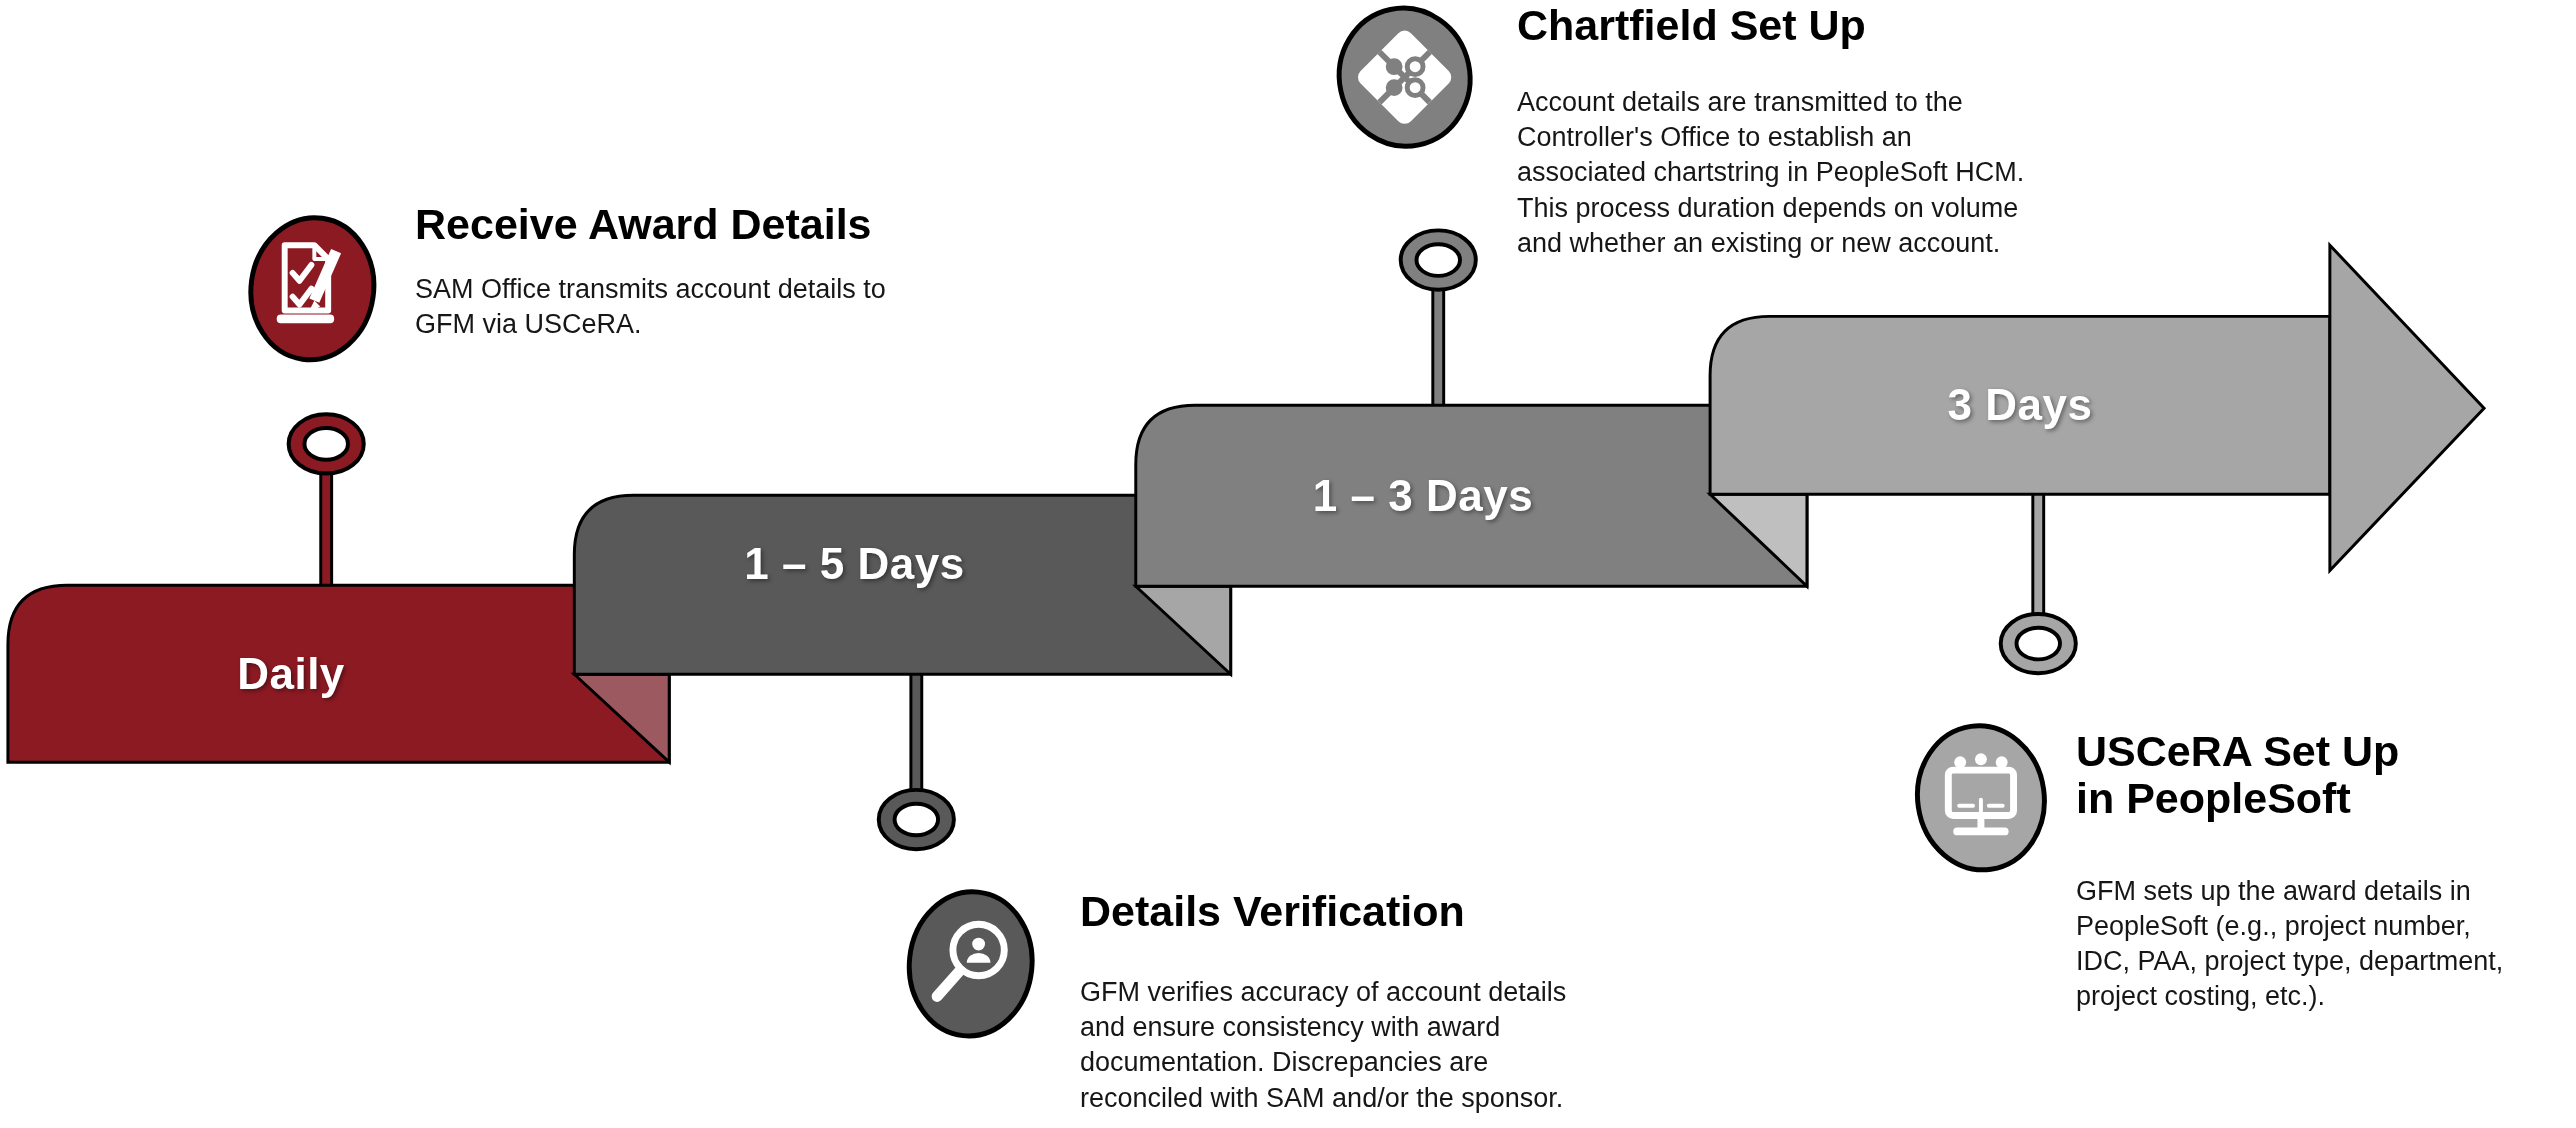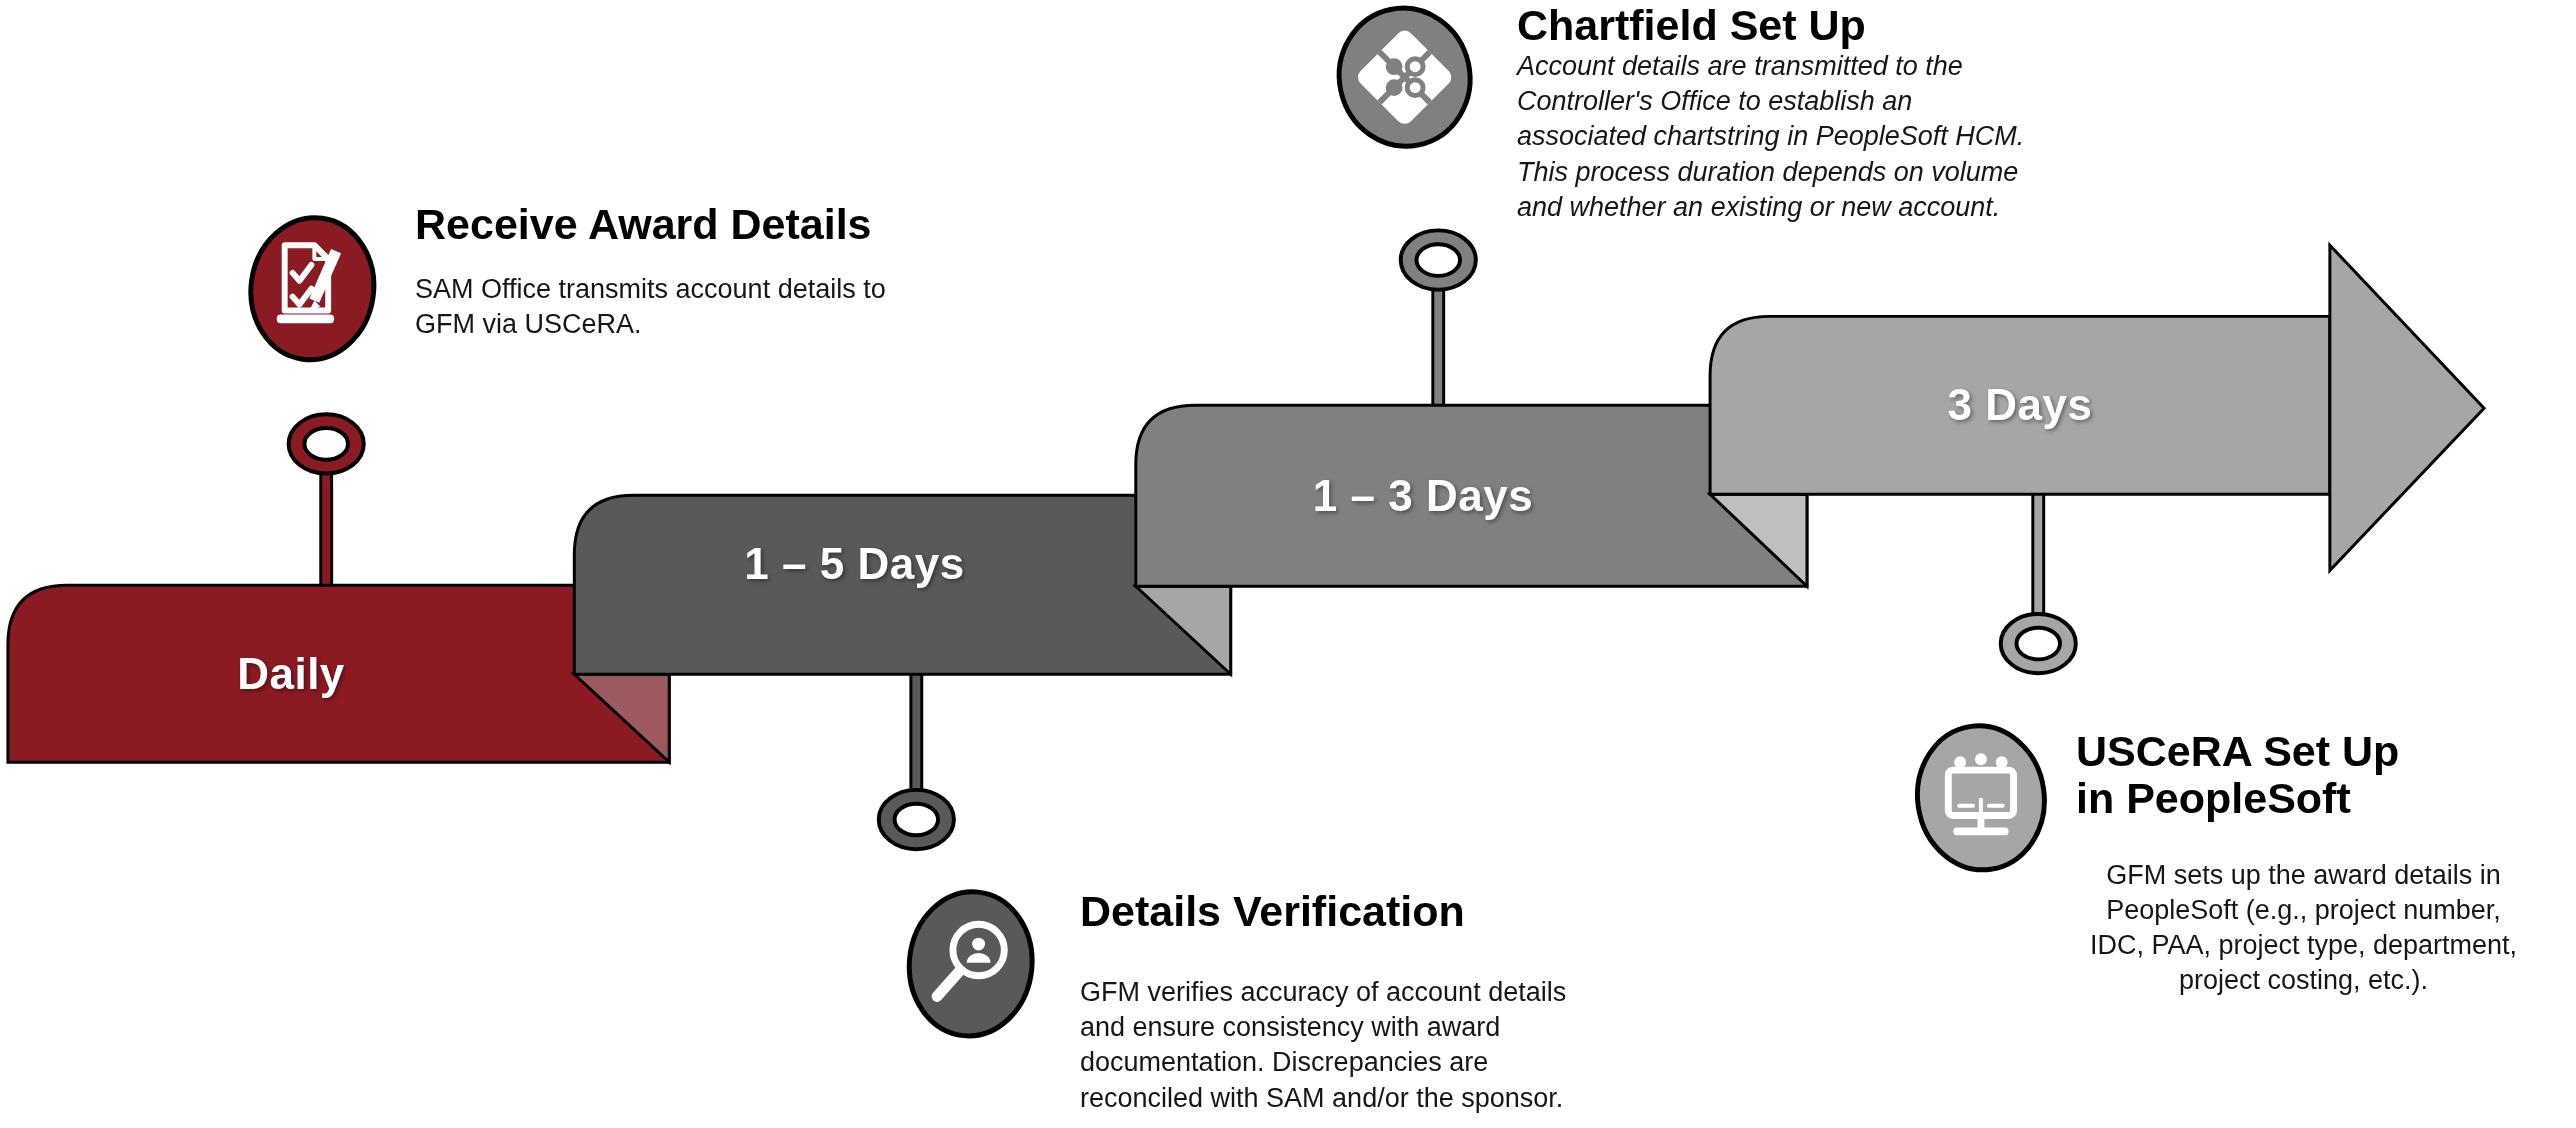--- a/index.html
+++ b/index.html
@@ -24,26 +24,26 @@
   .callout .title{
     font-size:43px;font-weight:700;color:#000000;
     line-height:1.10;white-space:nowrap;
   }
   .callout .desc{
     font-size:27px;color:#161616;line-height:1.30;
   }
   .c1{left:415px;top:201px;}
   .c1 .desc{width:514px;margin-top:24px;}
   .c2{left:1517px;top:2px;}
-  .c2 .desc{width:514px;font-style:italic;}
+  .c2 .desc{width:514px;margin-top:36px;}
   .c3{left:1080px;top:888px;}
   .c3 .desc{width:514px;margin-top:40px;}
   .c4{left:2076px;top:728px;}
   .c4 .title{width:346px;white-space:normal;}
-  .c4 .desc{width:455px;margin-top:35px;text-align:center;}
+  .c4 .desc{width:455px;margin-top:51px;}
   .d1{left:8px;top:585px;width:566px;height:177px;}
   .d2{left:574px;top:495px;width:561px;height:137px;}
   .d3{left:1136px;top:405px;width:574px;height:181px;}
   .d4{left:1710px;top:316px;width:620px;height:178px;}
 </style>
 </head>
 <body>
 
 <div id="canvas">
 

